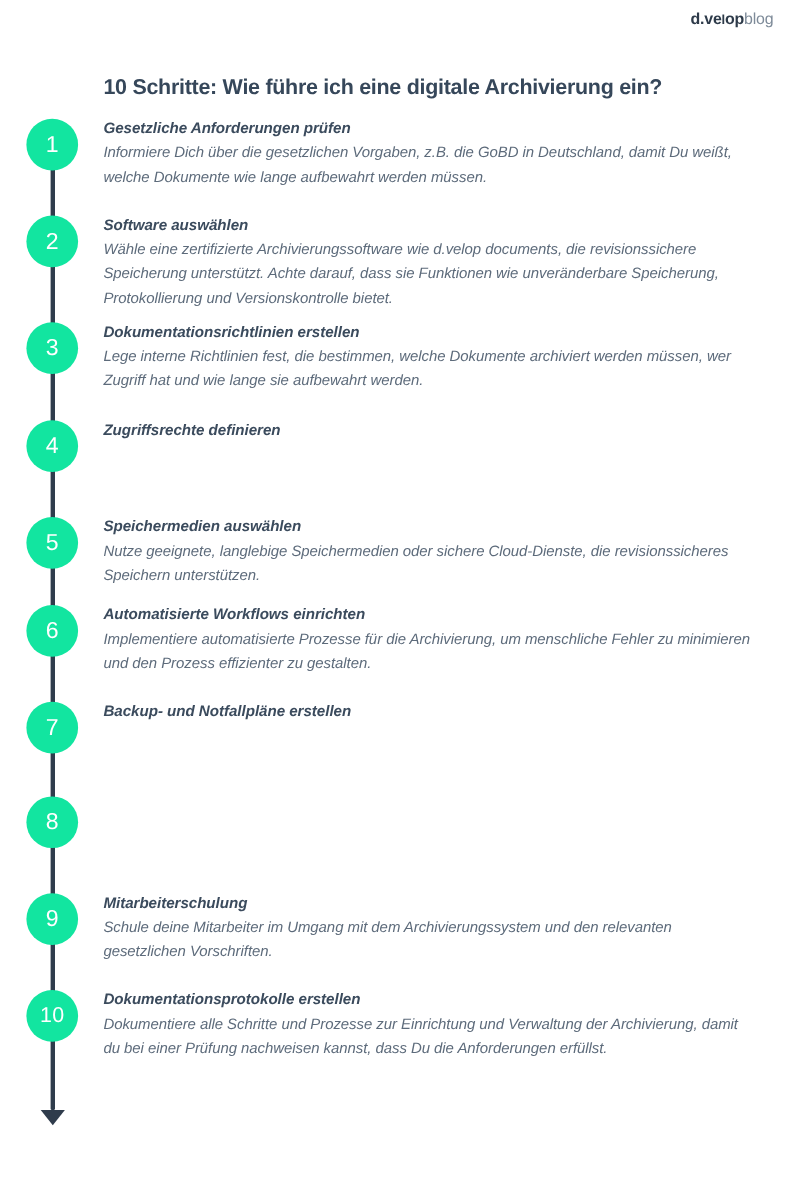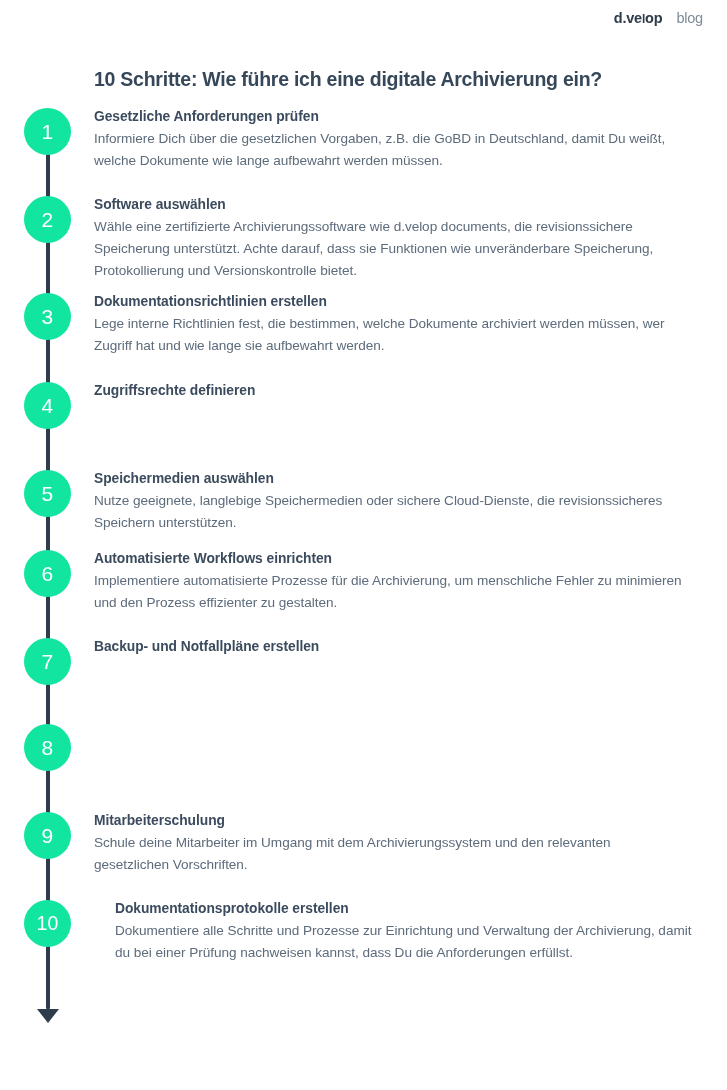--- a/index.html
+++ b/index.html
@@ -16,21 +16,21 @@
     overflow: hidden;
   }
 
   
   .brand-bar {
     position: absolute;
     top: 10px;
     right: 24px;
     display: flex;
     align-items: baseline;
-    gap: 14px;
+    gap: 0;
     font-size: 14.5px;
     letter-spacing: -0.2px;
   }
   .brand-main {
     font-weight: 700;
     color: #2e3b4a;
   }
   .brand-main .smallcap {
     font-size: 0.82em;
     text-transform: lowercase;
@@ -104,20 +104,21 @@
   }
   .step-badge.wide {
     font-size: 19.5px;
   }
 
   .step-body {
     margin-left: 94px;
     padding-right: 22px;
     width: 612px;
     box-sizing: border-box;
+    font-style: italic;
   }
 
   .step-heading {
     font-size: 13.8px;
     font-weight: 700;
     color: #3b4b5d;
     line-height: 1.3;
     margin: 0 0 2px 0;
     letter-spacing: -0.05px;
   }
@@ -197,21 +198,21 @@
         <div class="step-body">
         </div>
       </div>
       <div class="step" style="position: absolute; top: 704px; left: 0px; right: 0px;">
         <div class="step-badge">9</div>
         <div class="step-body">
           <div class="step-heading">Mitarbeiterschulung</div>
           <div class="step-text">Schule deine Mitarbeiter im Umgang mit dem Archivierungssystem und den relevanten gesetzlichen Vorschriften.</div>
         </div>
       </div>
-      <div class="step" style="position: absolute; top: 792px; left: 0px; right: 0px; justify-content: flex-end;">
+      <div class="step" style="position: absolute; top: 792px; left: 0px; right: 0px;">
         <div class="step-badge wide">10</div>
         <div class="step-body">
           <div class="step-heading">Dokumentationsprotokolle erstellen</div>
           <div class="step-text">Dokumentiere alle Schritte und Prozesse zur Einrichtung und Verwaltung der Archivierung, damit du bei einer Prüfung nachweisen kannst, dass Du die Anforderungen erfüllst.</div>
         </div>
       </div>
     </div>
 </div>
 
 </body></html>

